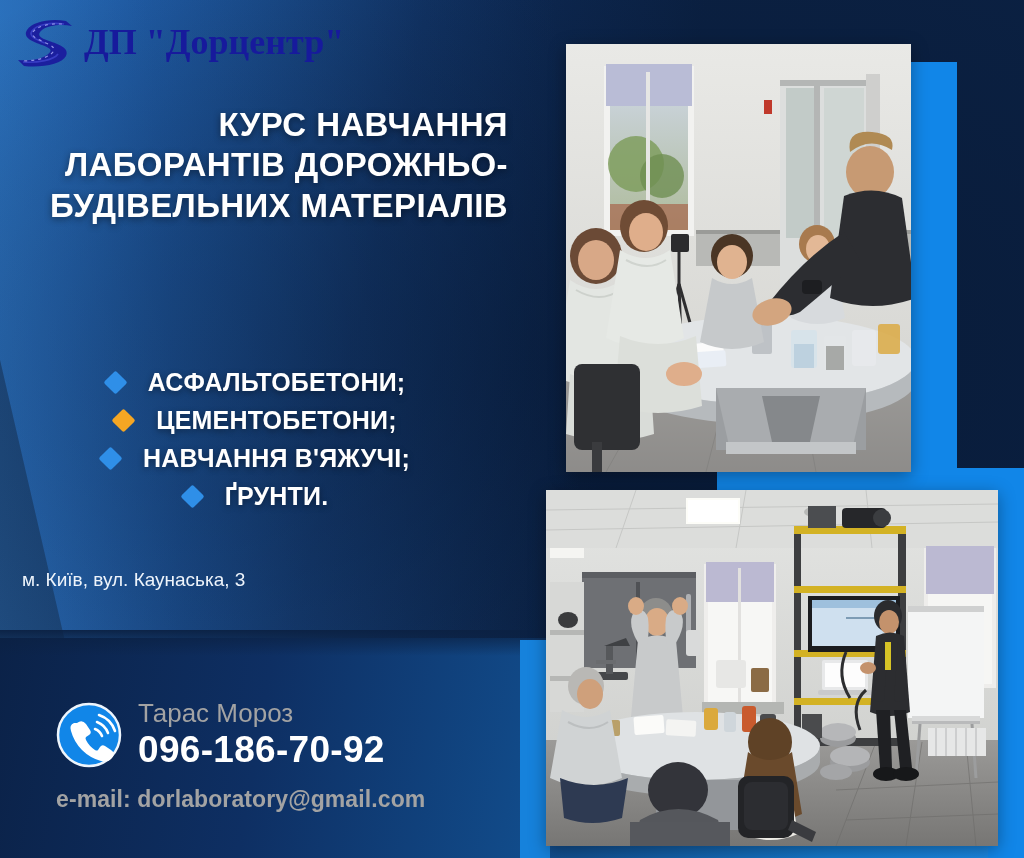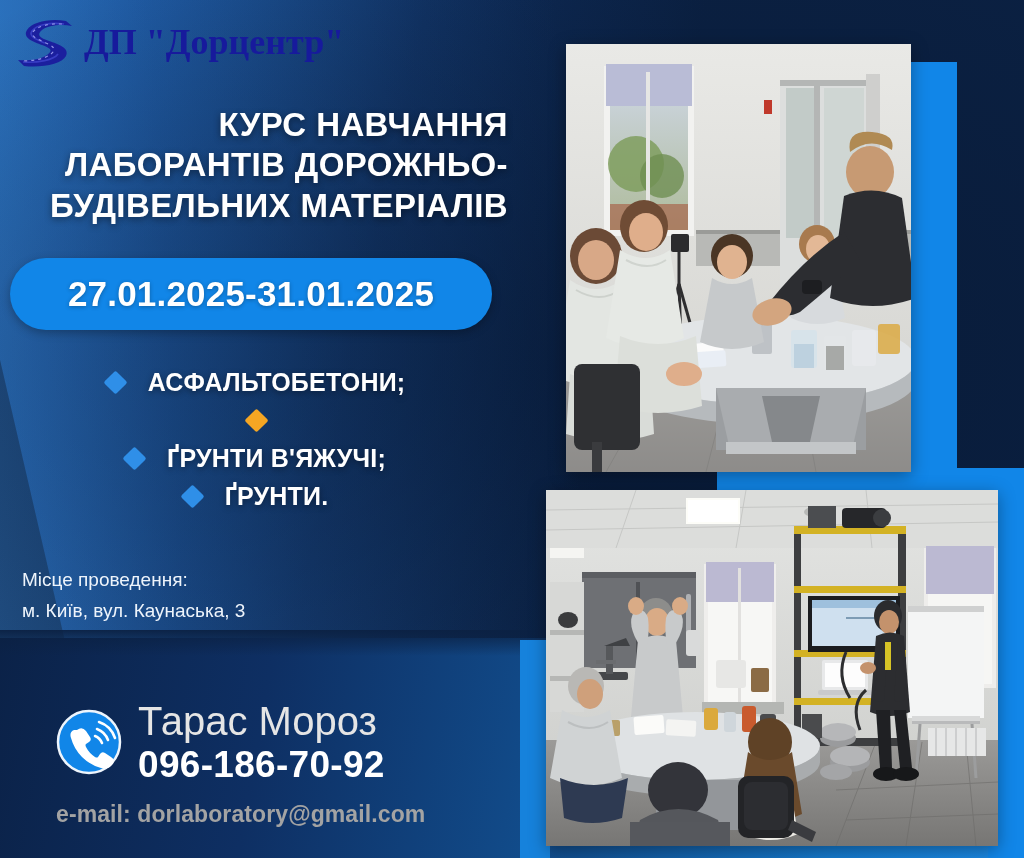--- a/index.html
+++ b/index.html
@@ -226,22 +226,22 @@
     top: 700px;
     width: 440px;
   }
   .contact-main {
     display: flex;
     align-items: center;
     gap: 16px;
   }
   .phone-badge { width: 66px; height: 66px; flex: 0 0 auto; }
   .contact-name {
-    color: #e5e5e5;
-    font-size: 40px;
+    color: #a3a3a3;
+    font-size: 26px;
     line-height: 1.05;
     margin-bottom: 4px;
   }
   .contact-phone {
     color: #ffffff;
     font-weight: bold;
     font-size: 37px;
     line-height: 1.05;
     letter-spacing: 0.3px;
   }
@@ -591,44 +591,41 @@
       <path d="M9 46 C24 47 40 44 44 38" stroke="#3b40c8" stroke-width="1.6" fill="none" opacity="0.9"></path>
       <g stroke="#8f93e8" stroke-width="1.2" stroke-dasharray="3 4" fill="none">
         <path d="M48 8 C34 7 22 11 19 16 C16 21 26 24 32 27 C39 30 43 33 37 38 C31 43 18 45 8 45"></path>
       </g>
     </svg>
     <div class="logo-text">ДП "Дорцентр"</div>
   </div>
 
   <div class="title">КУРС НАВЧАННЯ ЛАБОРАНТІВ ДОРОЖНЬО-БУДІВЕЛЬНИХ МАТЕРІАЛІВ</div>
 
-  <div class="date-pill">
-    <span>27.01.2025-31.01.2025</span>
-  </div>
 
   <div class="bullets">
     <div class="bullet-row">
       <span class="diamond" style="background:#2f8fe8"></span>
       <span class="bullet-label">АСФАЛЬТОБЕТОНИ;</span>
     </div>
     <div class="bullet-row">
       <span class="diamond" style="background:#f5a623"></span>
+      <span class="bullet-label">ЦЕМЕНТОБЕТОНИ;</span>
     </div>
     <div class="bullet-row">
       <span class="diamond" style="background:#2f8fe8"></span>
-      <span class="bullet-label">ҐРУНТИ В'ЯЖУЧІ;</span>
+      <span class="bullet-label">НАВЧАННЯ В'ЯЖУЧІ;</span>
     </div>
     <div class="bullet-row">
       <span class="diamond" style="background:#2f8fe8"></span>
       <span class="bullet-label">ҐРУНТИ.</span>
     </div>
   </div>
 
   <div class="venue">
-    <div>Місце проведення:</div>
     <div>м. Київ, вул. Каунаська, 3</div>
   </div>
 
   <div class="contact">
     <div class="contact-main">
       <svg class="phone-badge" viewBox="0 0 66 66">
         <circle cx="33" cy="33" r="31" fill="#1186e8" stroke="#eef5fc" stroke-width="2.5"></circle>
         <path d="M21 21 q5 -4 9 1 l4 6 q2 3 -1 5 l-3 2 q-1 1 0 3 q3 6 9 10 q2 1 3 0 l2 -3 q2 -3 5 -1 l6 4 q5 3 1 8 q-4 5 -11 3 q-11 -3 -19 -11 q-8 -8 -11 -19 q-2 -6 3 -8 Z" fill="#ffffff"></path>
         <g stroke="#ffffff" stroke-width="2.6" fill="none" stroke-linecap="round">
           <path d="M41 20 q8 3 11 11"></path>

